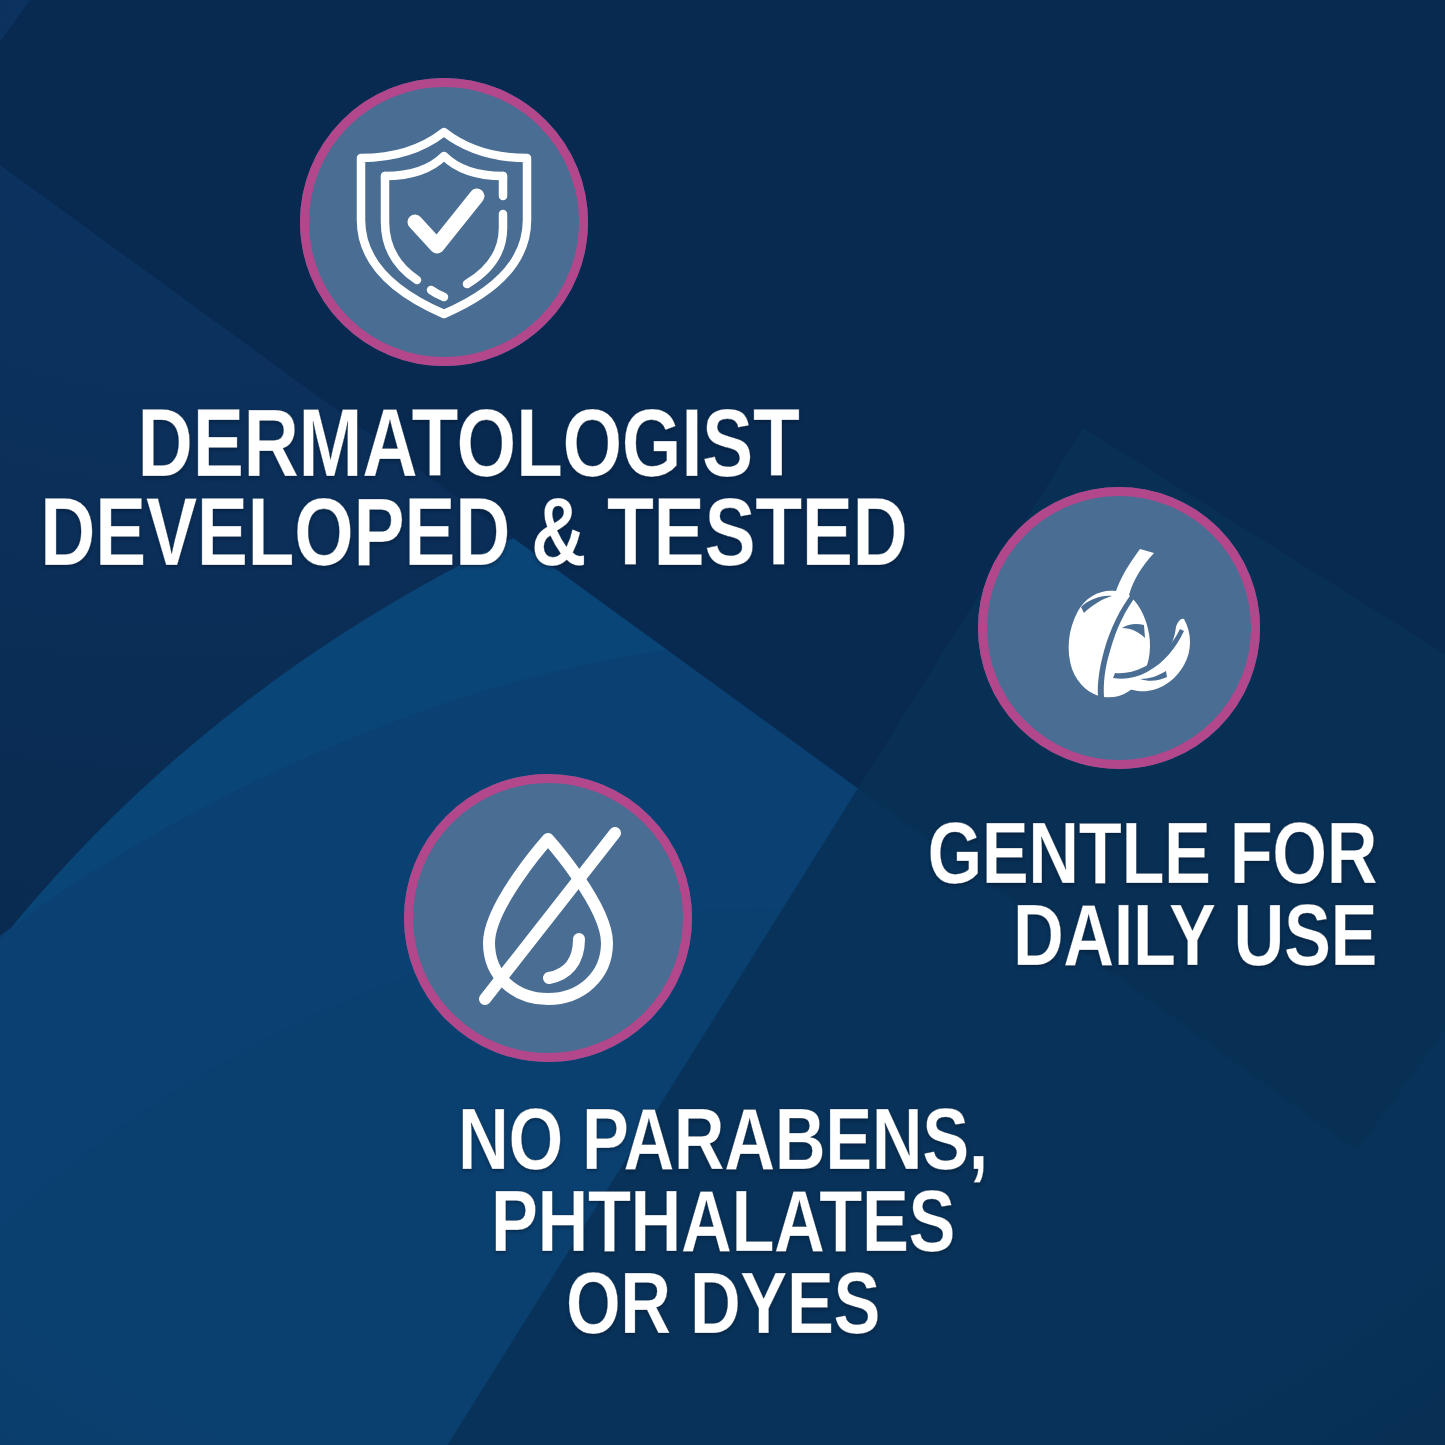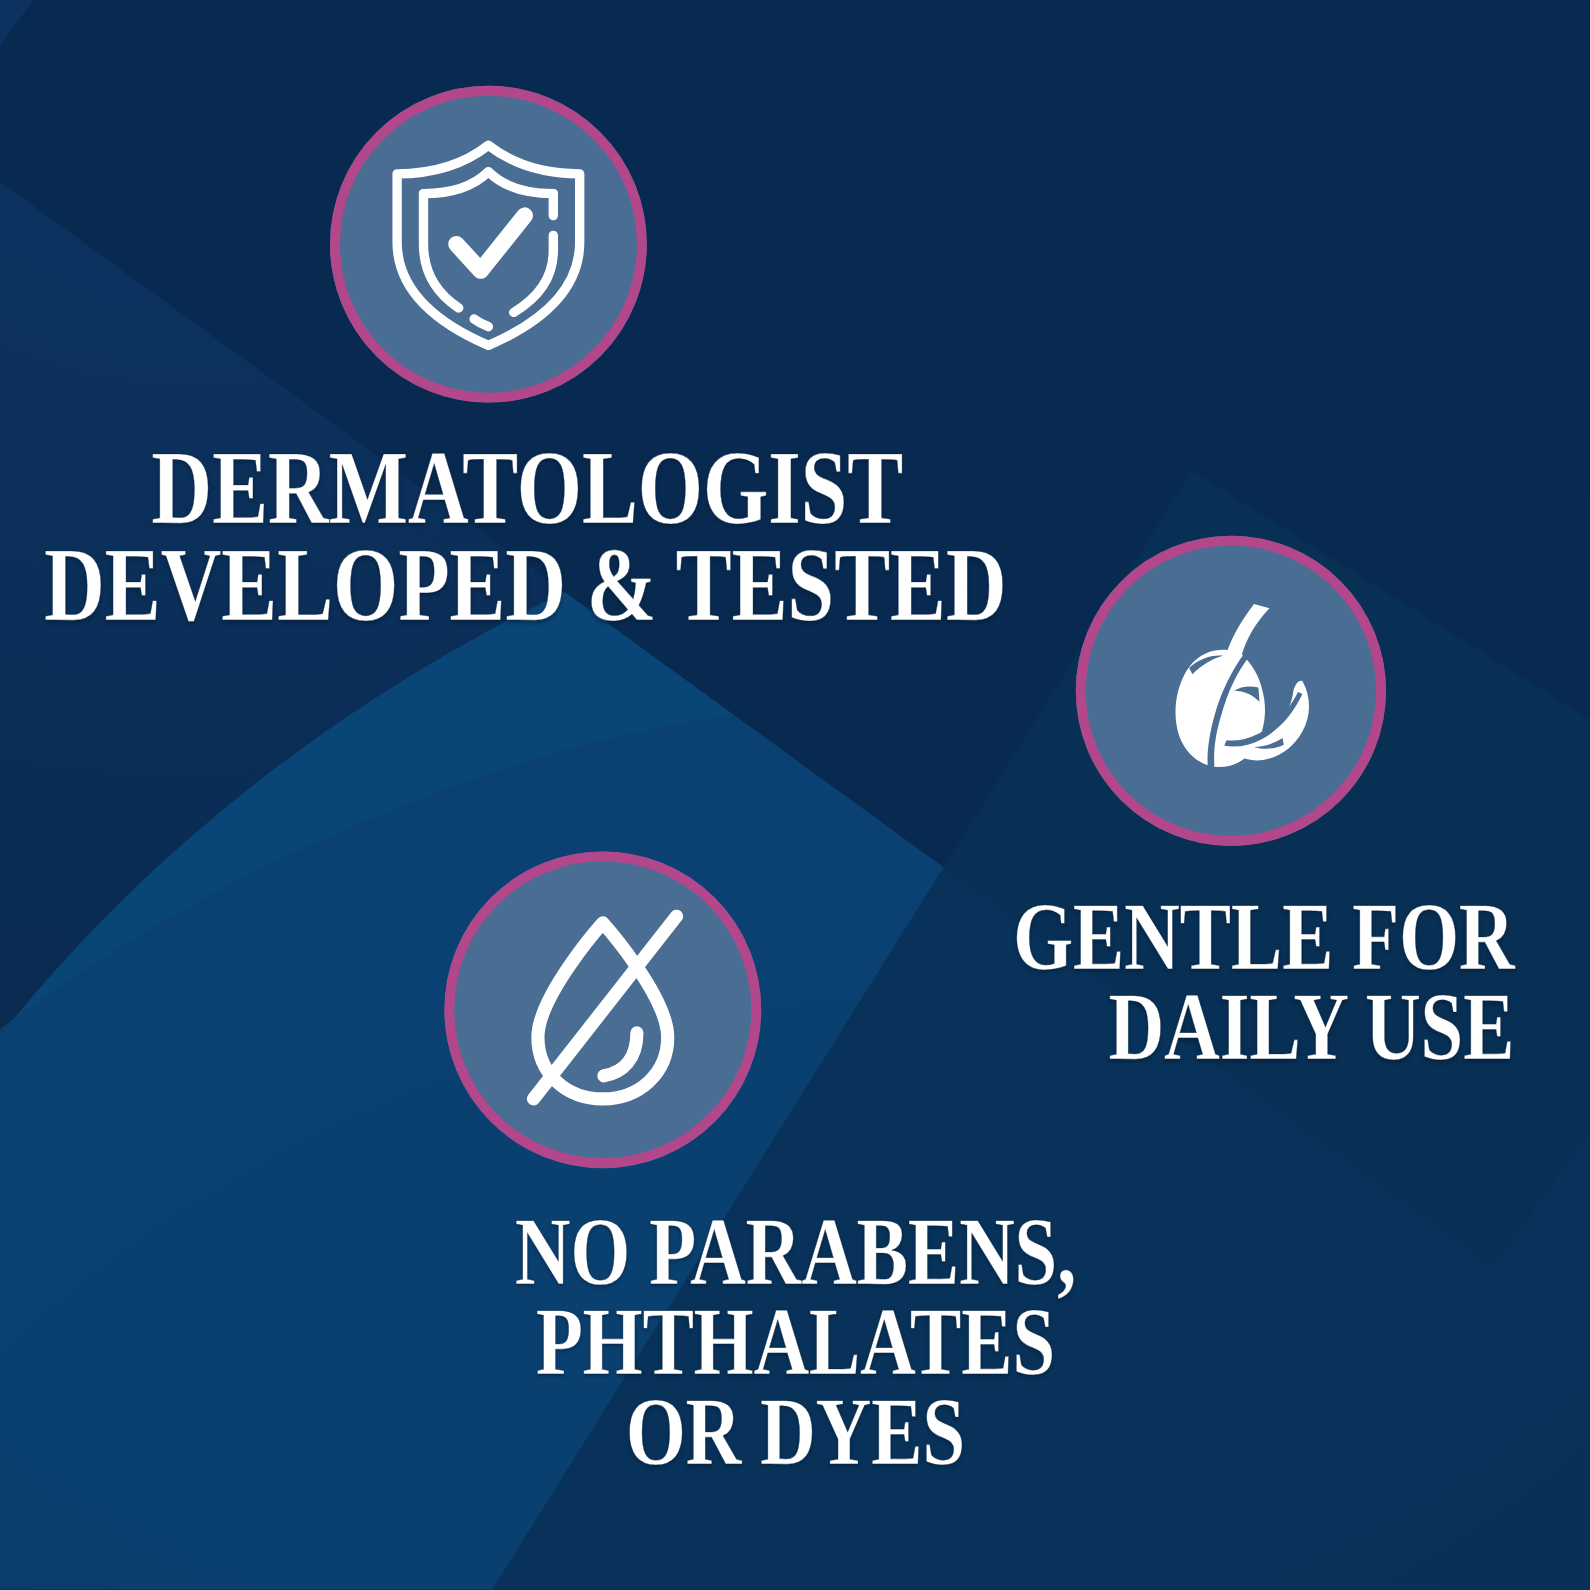--- a/index.html
+++ b/index.html
@@ -5,21 +5,21 @@
   html, body {
     margin: 0; padding: 0;
     background: #07294f;
   }
   #stage {
     position: relative;
     width: 1445px;
     height: 1445px;
     overflow: hidden;
     background: #0a2d55;
-    font-family: Liberation Serif, serif;
+    font-family: Liberation Sans, sans-serif;
   }
 
   
   .bg-layer { position: absolute; inset: 0; }
   .bg-base {
     background:
       radial-gradient(120% 95% at 12% 6%, #0c3462 0%, #0a2d55 45%, #082747 100%);
   }
   .swoosh { position: absolute; }
 

